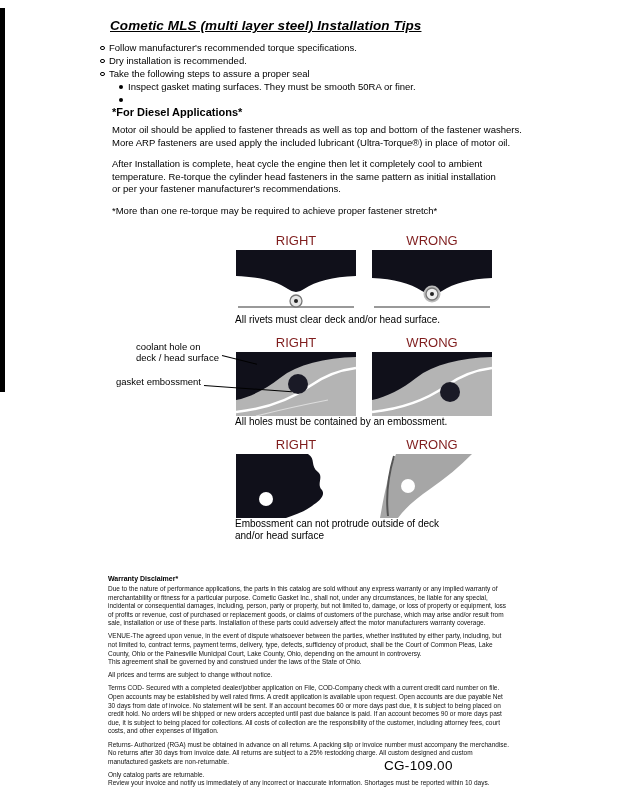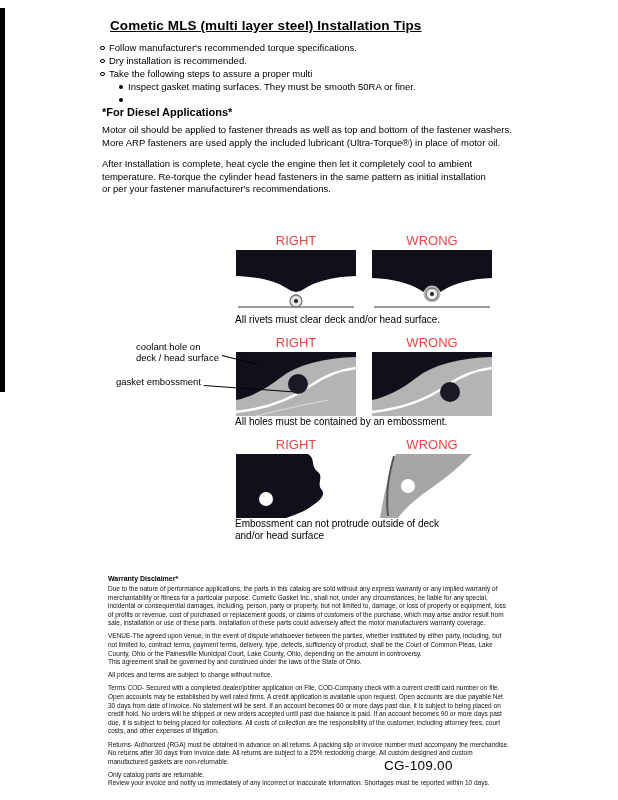--- a/index.html
+++ b/index.html
@@ -5,38 +5,38 @@
 <style>
   * { margin:0; padding:0; box-sizing:border-box; }
   html,body { background:#ffffff; }
   body { font-family:"Liberation Sans", sans-serif; color:#000; }
   .page { position:relative; width:618px; height:800px; background:#ffffff; overflow:hidden; }
 
   .left-rule { position:absolute; left:0; top:8px; width:5px; height:384px; background:#000; }
 
   
   .intro { position:absolute; left:100px; top:18px; width:470px; }
-  .title { font-size:13.5px; font-weight:bold; text-decoration:underline; margin-left:10px; margin-bottom:8px; letter-spacing:0.1px; }
+  .title { font-size:13.5px; font-weight:bold; text-decoration:underline; margin-left:10px; margin-bottom:8px; letter-spacing:0.1px;font-style:italic; }
   .tips-list { list-style:none; }
   .tips-list li { position:relative; padding-left:9px; font-size:9.5px; line-height:13px; }
   .tips-list li.sub { margin-left:18px; padding-left:10px; }
   .marker-circle { position:absolute; left:0; top:4.5px; width:4.5px; height:4.5px; border:1px solid #000; border-radius:50%; }
   .marker-dot { position:absolute; left:1px; top:5px; width:4px; height:4px; background:#000; border-radius:50%; }
 
-  .diesel { margin-left:2px; margin-top:13px; width:460px; }
+  .diesel { margin-left:12px; margin-top:13px; width:460px; }
   .diesel-heading { font-size:11px; font-weight:bold; margin-bottom:6px; }
   .diesel p { font-size:9.5px; line-height:12.5px; white-space:pre-line; margin-bottom:9px; }
   .diesel .note { margin-bottom:0; }
 
   
   .diagrams { position:absolute; left:108px; top:233px; width:420px; height:330px; }
   .diag-row { position:absolute; left:127px; width:258px; }
   .fig-grid { display:flex; gap:14px; }
   .fig-col { width:122px; }
-  .fig-label { font-size:13px; text-align:center; line-height:15px; margin-bottom:2px; color:#ef4444; }
+  .fig-label { font-size:13px; text-align:center; line-height:15px; margin-bottom:2px; color:#7f1d1d; }
   .fig { display:block; width:122px; height:64px; }
   .fig-caption { font-size:10px; line-height:12px; margin-top:0; white-space:pre-line; }
   .row1 { top:0; }
   .row2 { top:102px; }
   .row3 { top:204px; }
 
   .annotation { position:absolute; font-size:9.5px; line-height:11px; white-space:pre-line; }
   .ann-coolant { left:28px; top:108px; }
   .ann-emboss { left:8px; top:143px; }
   .ann-line { position:absolute; border-top:1px solid #000; transform-origin:left center; }
@@ -63,38 +63,39 @@
       <li>
         <span class="marker-circle"></span>
         <span>Follow manufacturer's recommended torque specifications.</span>
       </li>
       <li>
         <span class="marker-circle"></span>
         <span>Dry installation is recommended.</span>
       </li>
       <li>
         <span class="marker-circle"></span>
-        <span>Take the following steps to assure a proper multi</span>
+        <span>Take the following steps to assure a proper seal</span>
       </li>
       <li class="sub">
         <span class="marker-dot"></span>
         <span>Inspect gasket mating surfaces.  They must be smooth 50RA or finer.</span>
       </li>
       <li class="sub">
         <span class="marker-dot"></span>
       </li>
     </ul>
 
     <div class="diesel">
       <div class="diesel-heading">*For Diesel Applications*</div>
       <p>Motor oil should be applied to fastener threads as well as top and bottom of the fastener washers.
 More ARP fasteners are used apply the included lubricant (Ultra-Torque®) in place of motor oil.</p>
       <p>After Installation is complete, heat cycle the engine then let it completely cool to ambient
 temperature. Re-torque the cylinder head fasteners in the same pattern as initial installation
 or per your fastener manufacturer's recommendations.</p>
+      <p class="note">*More than one re-torque may be required to achieve proper fastener stretch*</p>
     </div>
   </div>
 
   <div class="diagrams">
 
     <div class="diag-row row1">
       <div class="fig-grid">
         <div class="fig-col">
           <div class="fig-label">RIGHT</div>
           <svg class="fig" viewBox="0 0 120 64">

